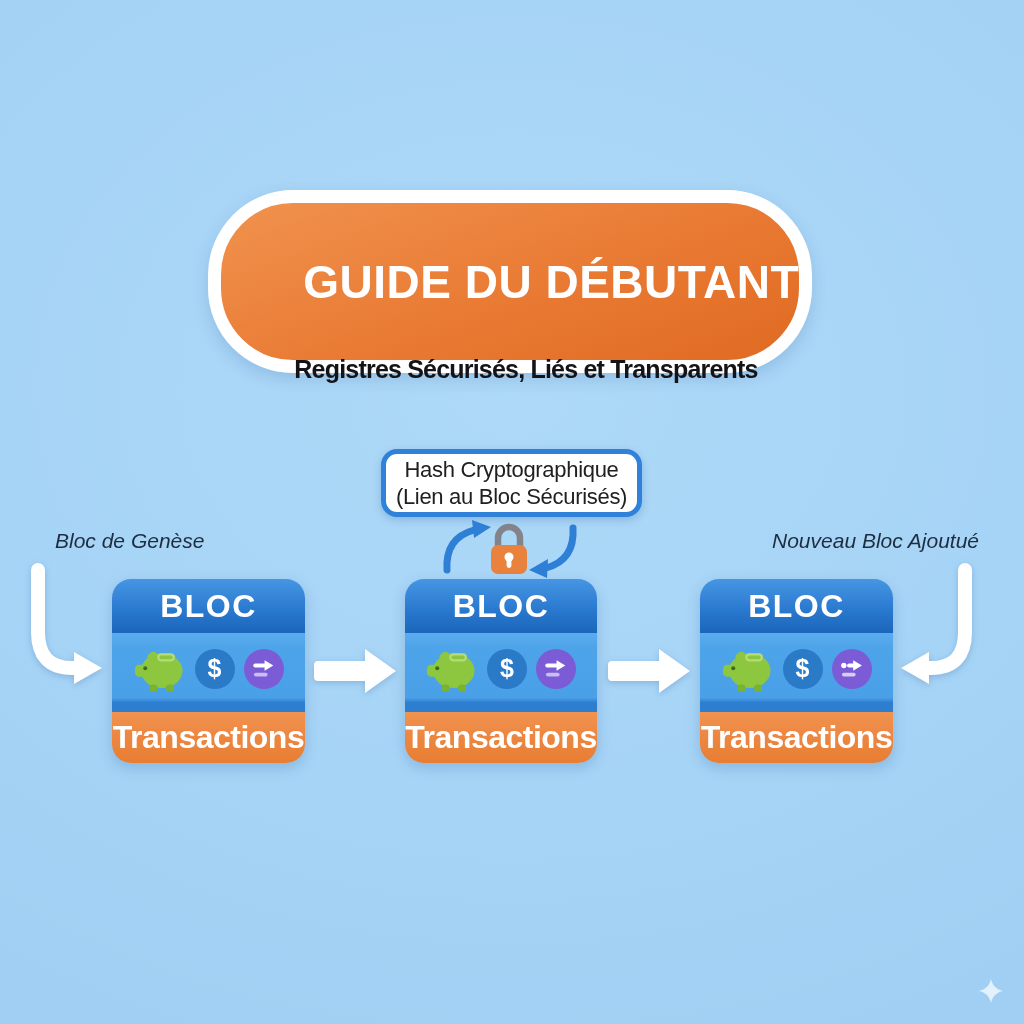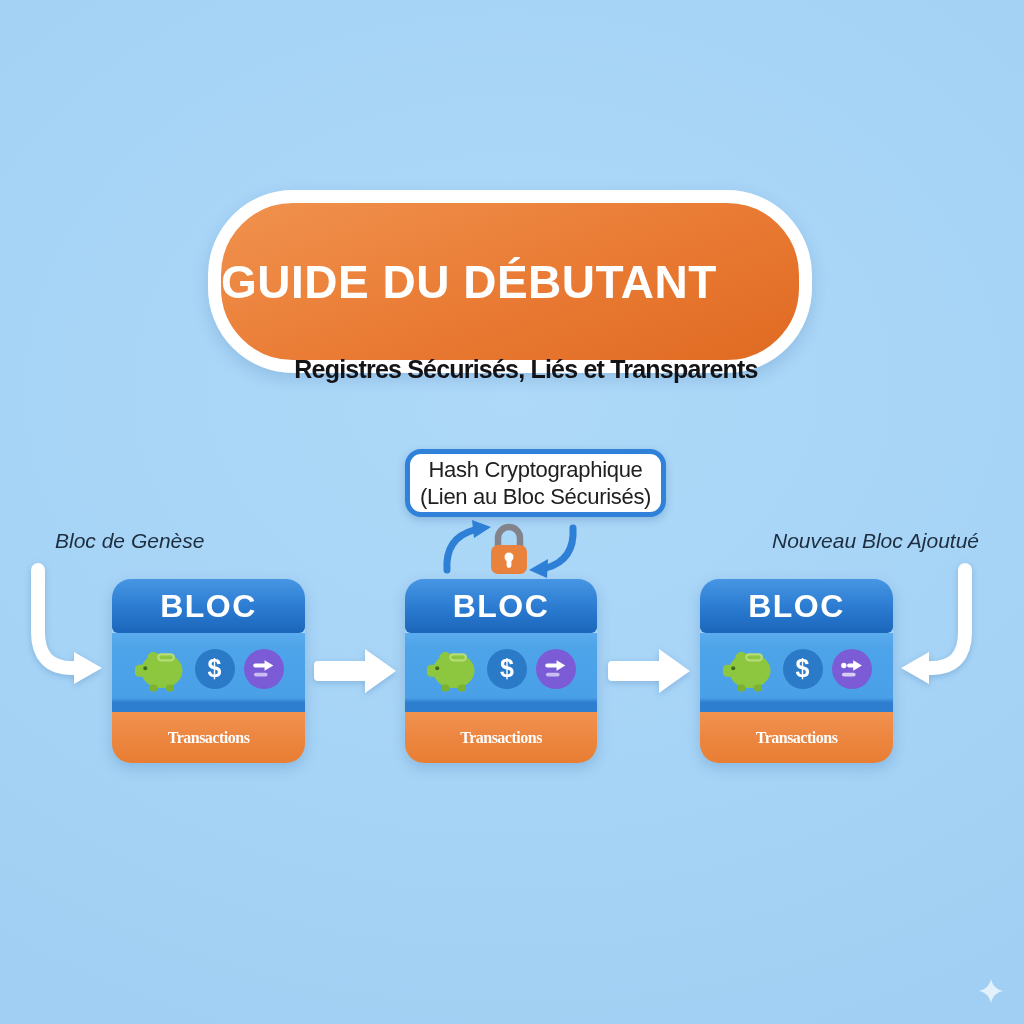--- a/index.html
+++ b/index.html
@@ -7,71 +7,70 @@
     position:relative;width:1024px;height:1024px;overflow:hidden;
     background:radial-gradient(ellipse 900px 700px at 50% 38%, #aed9f8 0%, #a6d4f6 60%, #a0cff3 100%);
     font-family:"Liberation Sans", sans-serif;
   }
   .abs{position:absolute;}
   
   .title-pill{
     left:208px;top:190px;width:604px;height:183px;box-sizing:border-box;
     border:13px solid #ffffff;border-radius:85px;
     background:linear-gradient(160deg,#f0924e 0%,#e97a33 55%,#e06a22 100%);
-    display:flex;flex-direction:column;align-items:flex-start;justify-content:center;
+    display:flex;flex-direction:column;align-items:flex-end;justify-content:center;
     box-shadow:0 6px 16px rgba(30,80,150,.18);
   }
   .title-line{
     color:#ffffff;font-weight:bold;font-size:46px;line-height:56px;
     letter-spacing:.5px;text-align:center;white-space:nowrap;
   }
   .subtitle{
     left:0;top:355px;width:1024px;text-align:center;
     color:#141418;font-weight:bold;font-size:25px;letter-spacing:-.8px;padding-left:14px;
   }
   
   .callout{
     left:381px;top:449px;width:261px;height:68px;box-sizing:border-box;
     background:#ffffff;border:5px solid #2f81d9;border-radius:16px;
     display:flex;flex-direction:column;align-items:center;justify-content:center;
     box-shadow:0 3px 8px rgba(30,80,150,.25);
-    margin-left:24px;
   }
   .callout-line{color:#202020;font-size:22px;line-height:27px;letter-spacing:-.3px;white-space:nowrap;}
   
   .block-label{
     top:529px;color:#1d2d3f;font-size:21px;white-space:nowrap;font-style:italic;
   }
   .label-genesis{left:55px;}
   .label-new{left:772px;}
   
   .block{
     top:579px;width:193px;height:184px;border-radius:19px;overflow:hidden;
     box-shadow:0 5px 14px rgba(30,80,150,.22);display:flex;flex-direction:column;
   }
   .block-1{left:112px;}
   .block-2{left:405px;width:192px;}
   .block-3{left:700px;}
   .block-header{
     height:54px;flex:0 0 54px;
     background:linear-gradient(180deg,#4796e4 0%,#2a7ad0 55%,#1b66ba 100%);
     display:flex;align-items:center;justify-content:center;
-    color:#ffffff;font-weight:bold;font-size:32px;letter-spacing:1.5px;border-radius:6px;
+    color:#ffffff;font-weight:bold;font-size:32px;letter-spacing:1.5px;
   }
   .block-body{
     flex:1 1 auto;
     background:linear-gradient(180deg,#5bacee 0%,#4ea4e9 18%,#4aa0e7 82%,#2e7ed0 88%,#2e7ed0 100%);
     display:flex;align-items:center;justify-content:center;gap:9px;
     padding-bottom:8px;box-sizing:border-box;
   }
   .block-footer{
     height:51px;flex:0 0 51px;
     background:linear-gradient(180deg,#f19350 0%,#ec8640 50%,#e87e33 100%);
     display:flex;align-items:center;justify-content:center;
-    color:#ffffff;font-weight:bold;font-size:16px;letter-spacing:-.5px;font-family:Liberation Serif, serif;
+    color:#ffffff;font-weight:bold;font-size:32px;letter-spacing:-.5px;
   }
   .coin{
     width:40px;height:40px;border-radius:50%;background:#2a7ac8;
     display:flex;align-items:center;justify-content:center;
     color:#ffffff;font-weight:bold;font-size:25px;
   }
   .badge{
     width:40px;height:40px;border-radius:50%;background:#7b5cd6;
     display:flex;align-items:center;justify-content:center;
   }

